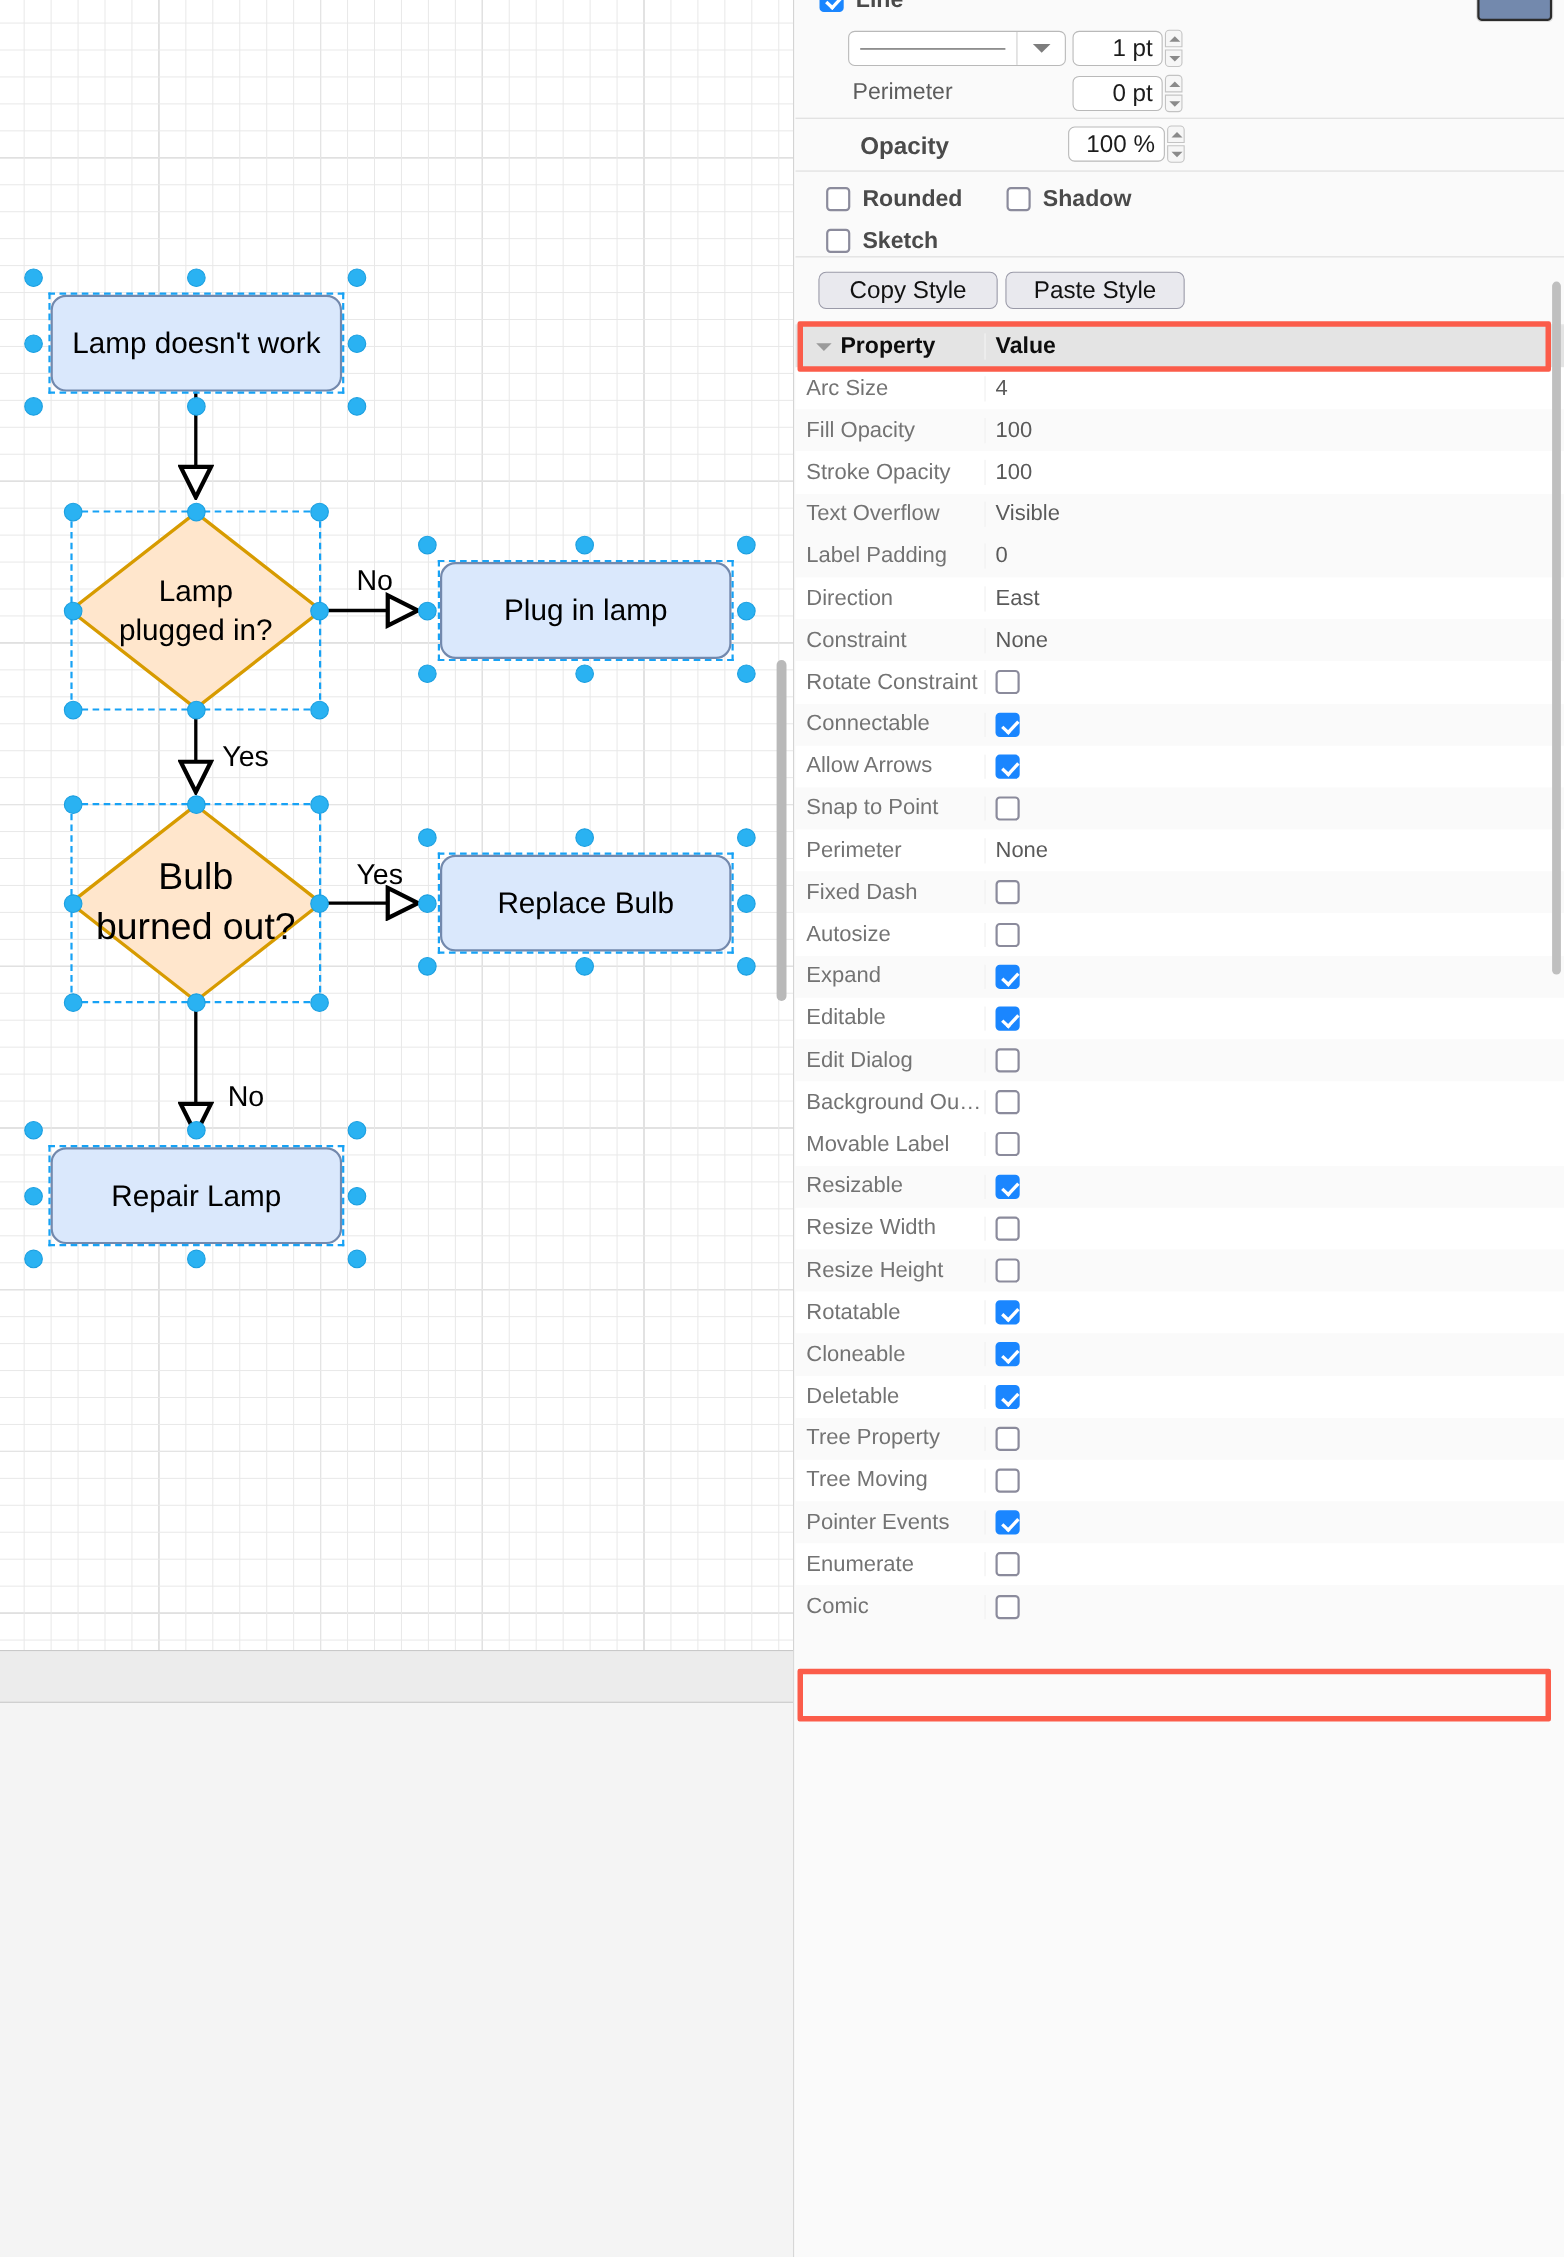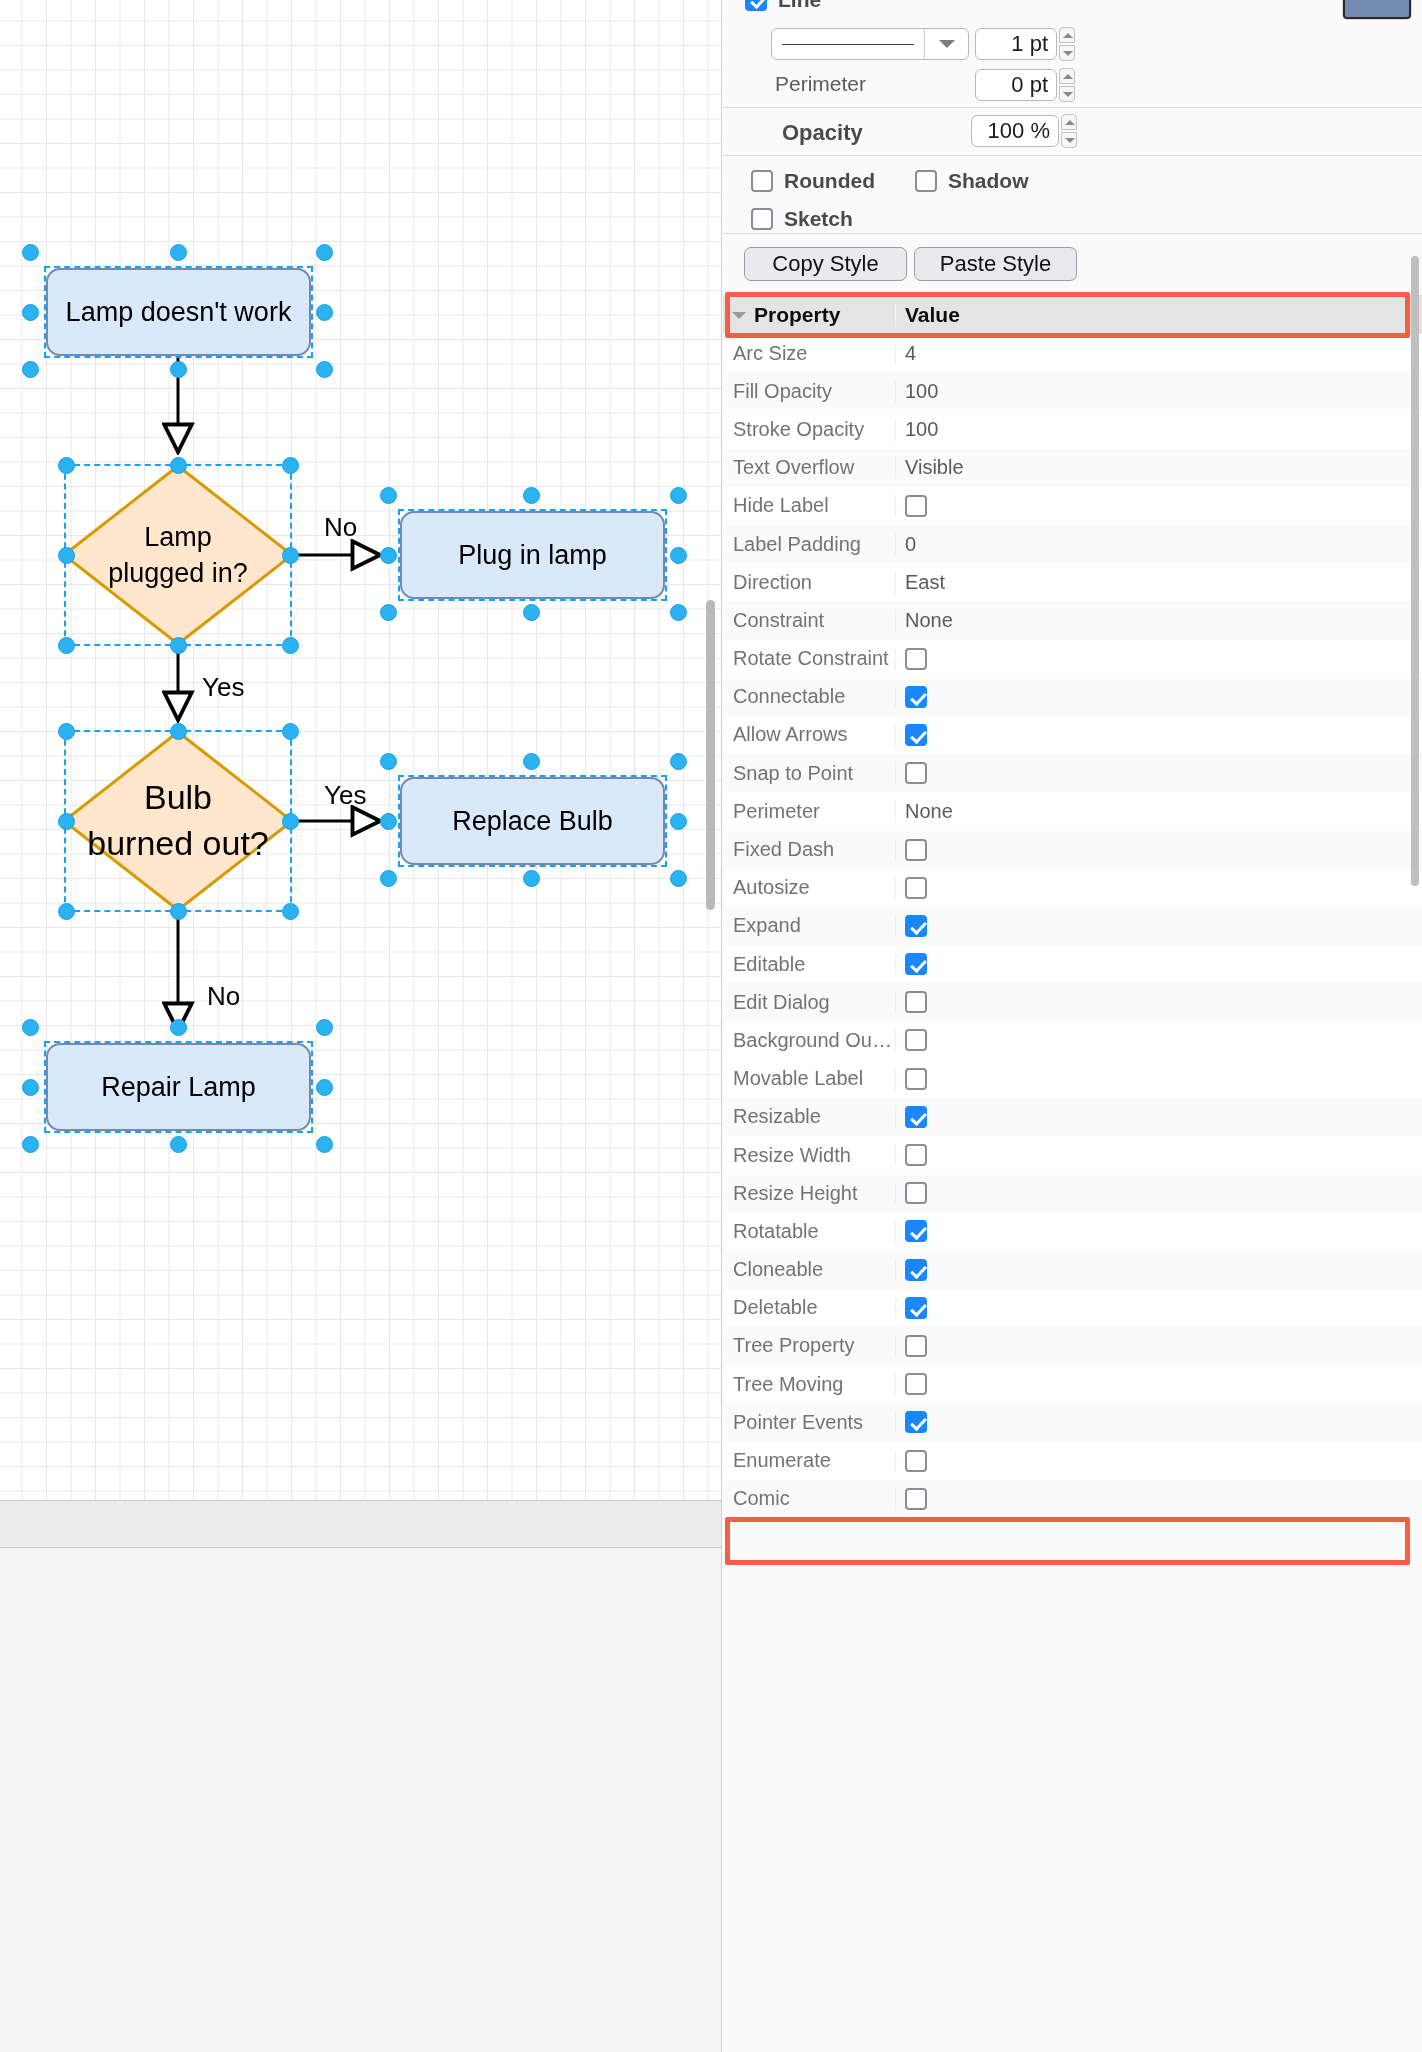--- a/index.html
+++ b/index.html
@@ -169,21 +169,21 @@
     flex:1; padding-left:9px; font-size:20px; color:#5a5a5a;
     display:flex; align-items:center;
     border-left:1px solid #f0f0f0;
   }
   .prow.odd  { background:#ffffff; }
   .prow.even { background:#fafafa; }
   #prop-head {
     display:flex; height:38px; align-items:center;
     background:#e4e4e4; font-weight:bold; color:#0d0d0d; font-size:21px;
   }
-  #prop-head .h1 { width:172px; padding-left:9px; display:flex; align-items:center; gap:8px;}
+  #prop-head .h1 { width:172px; padding-left:19px; display:flex; align-items:center; gap:8px;}
   #prop-head .h2 { flex:1; padding-left:9px; border-left:1px solid #f4f4f4; }
   .caret-sm {
     width:0;height:0;border-left:7px solid transparent;border-right:7px solid transparent;
     border-top:7px solid #9a9a9a;
   }
   .hl-box {
     position:absolute; border:5px solid #fb5c4a; border-radius:2px;
     pointer-events:none;
   }
   #panel-vscroll {
@@ -388,26 +388,20 @@
           <div class="pval">100</div>
         </div>
         <div class="prow odd">
           <div class="pname">Stroke Opacity</div>
           <div class="pval">100</div>
         </div>
         <div class="prow even">
           <div class="pname">Text Overflow</div>
           <div class="pval">Visible</div>
         </div>
-        <div class="prow odd">
-          <div class="pname">Hide Label</div>
-          <div class="pval">
-            <span class="cb"></span>
-          </div>
-        </div>
         <div class="prow even">
           <div class="pname">Label Padding</div>
           <div class="pval">0</div>
         </div>
         <div class="prow odd">
           <div class="pname">Direction</div>
           <div class="pval">East</div>
         </div>
         <div class="prow even">
           <div class="pname">Constraint</div>

